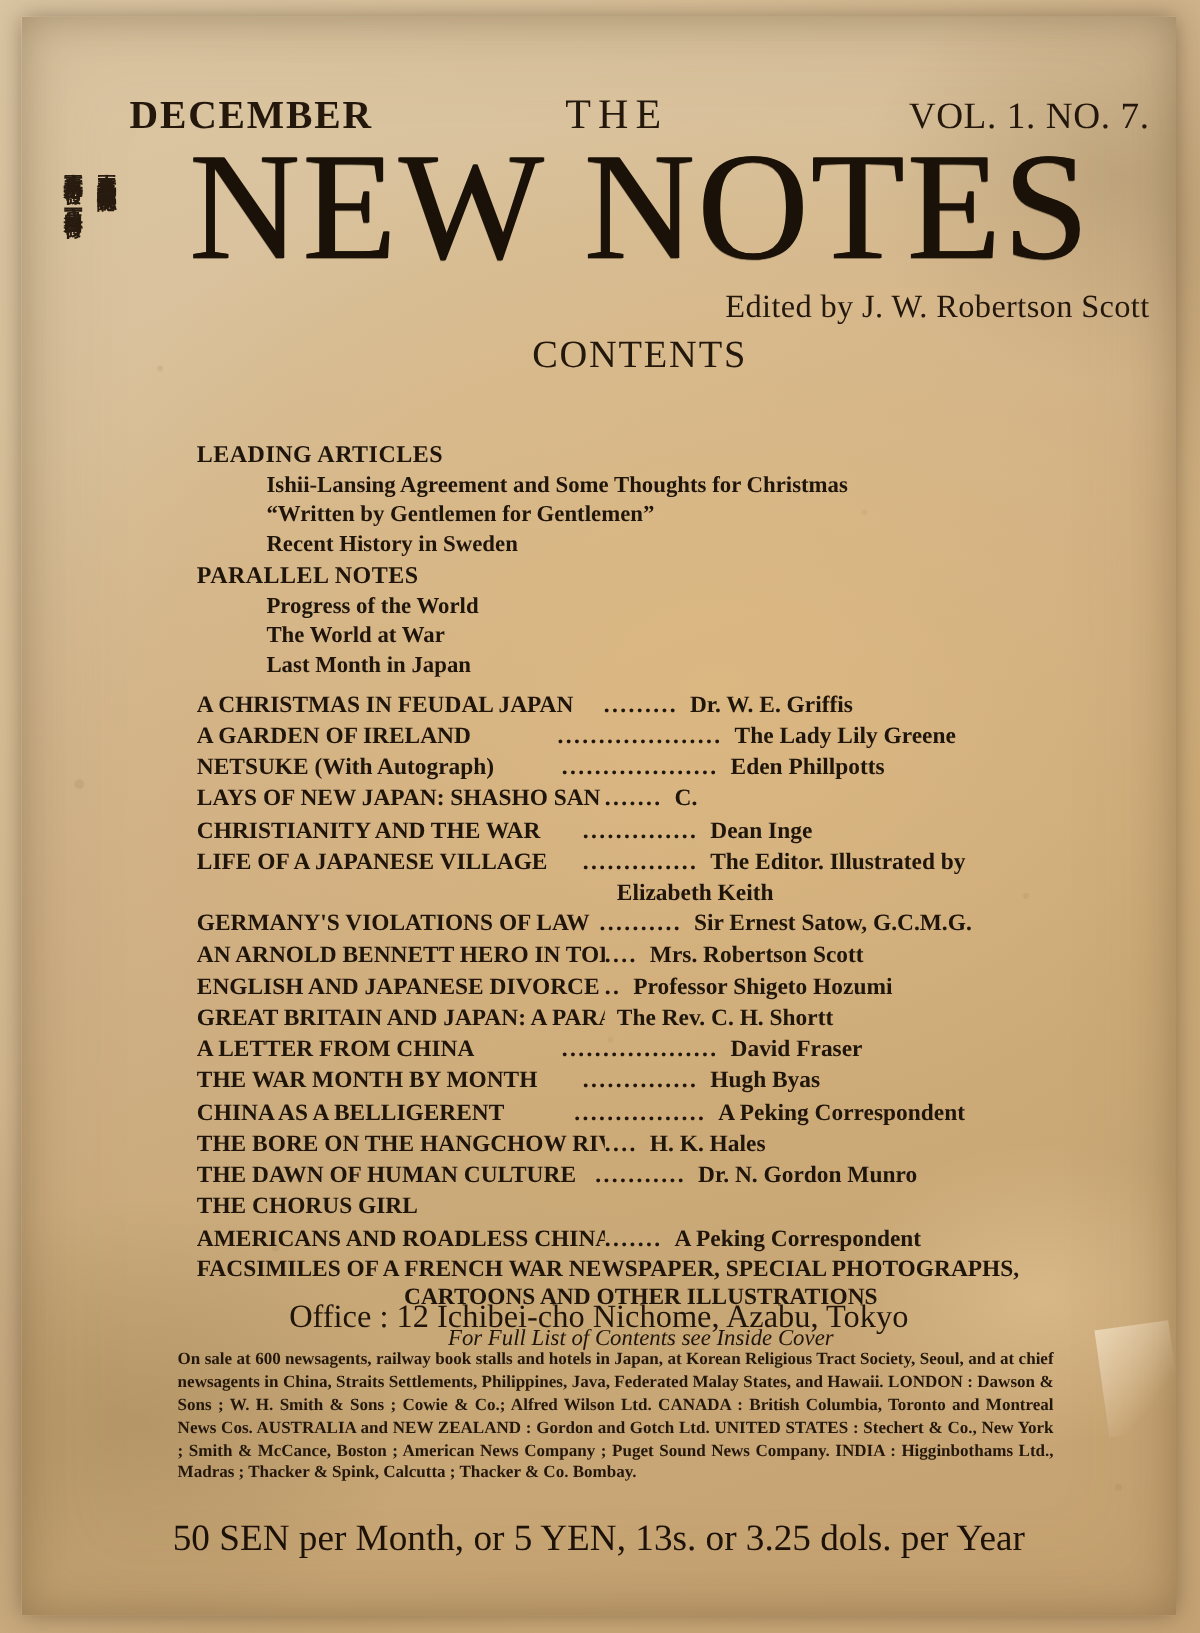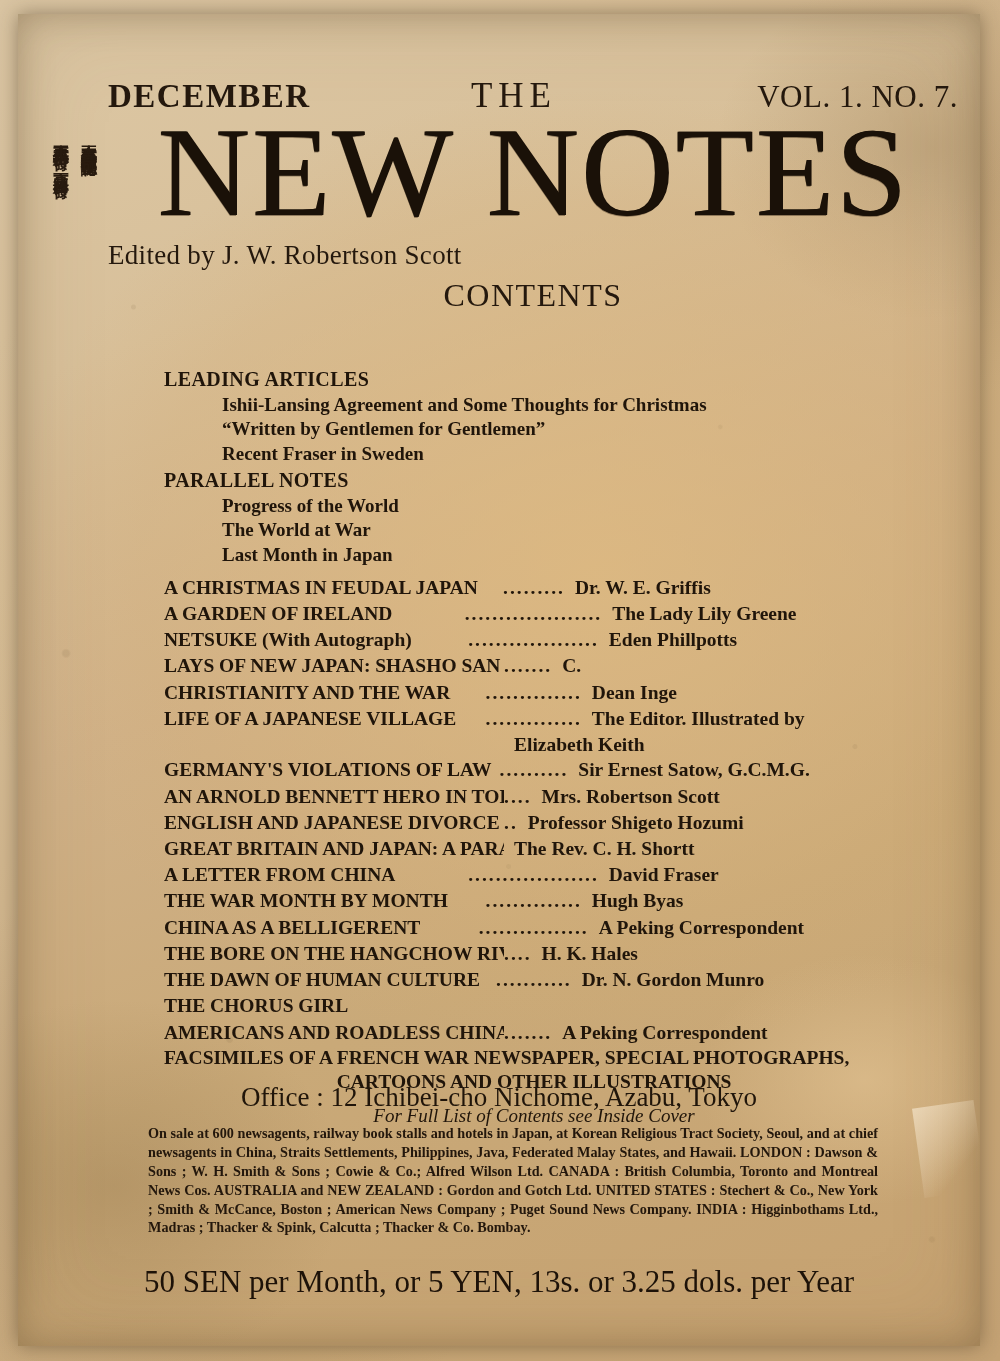--- a/index.html
+++ b/index.html
@@ -70,21 +70,21 @@
   .mh-the{font-size:35px;letter-spacing:6px;margin-left:-40px;}
   .mh-vol{font-size:31px;letter-spacing:0.5px;}
   #title{
     text-align:center;margin-top:-2px;
     font-family:"Liberation Serif", serif;
     font-size:128px;line-height:0.92;letter-spacing:2px;
     font-weight:400;
     color:#1a1108;
     text-shadow:1px 0 0 #1a1108, 0 1px 0 rgba(40,25,10,.4);
   }
-  #editedby{text-align:left;font-size:27px;margin-top:8px;letter-spacing:0.3px;}
+  #editedby{text-align:right;font-size:27px;margin-top:8px;letter-spacing:0.3px;}
   #contents-head{text-align:center;font-size:32px;letter-spacing:1.5px;margin-top:6px;}
   
   #contents{position:absolute;left:146px;top:352px;width:740px;color:#20150a;
     font-family:"Liberation Serif",serif;font-weight:700;}
   .sec-head{font-size:20px;letter-spacing:0.4px;line-height:1.34;}
   .sub{font-size:19px;margin-left:58px;line-height:1.30;font-weight:700;}
   .entry{display:flex;font-size:19.5px;line-height:1.345;}
   .e-left{width:340px;white-space:nowrap;overflow:hidden;}
   .e-dots{flex:0 0 auto;letter-spacing:2px;white-space:nowrap;overflow:hidden;}
   .e-right{width:330px;margin-left:10px;}
@@ -124,21 +124,21 @@
       <div id="title">NEW NOTES</div>
       <div id="editedby" class="ink">Edited by J. W. Robertson Scott</div>
       <div id="contents-head" class="ink">CONTENTS</div>
     </div>
 
     <div id="contents">
 
       <div class="sec-head">LEADING ARTICLES</div>
       <div class="sub">Ishii-Lansing Agreement and Some Thoughts for Christmas</div>
       <div class="sub">“Written by Gentlemen for Gentlemen”</div>
-      <div class="sub">Recent Fraser in Sweden</div>
+      <div class="sub">Recent History in Sweden</div>
 
       <div class="sec-head">PARALLEL NOTES</div>
       <div class="sub">Progress of the World</div>
       <div class="sub">The World at War</div>
       <div class="sub">Last Month in Japan</div>
 
       <div style="height:7px"></div>
 
       <div class="entry">
         <span class="e-left">A CHRISTMAS IN FEUDAL JAPAN</span>

